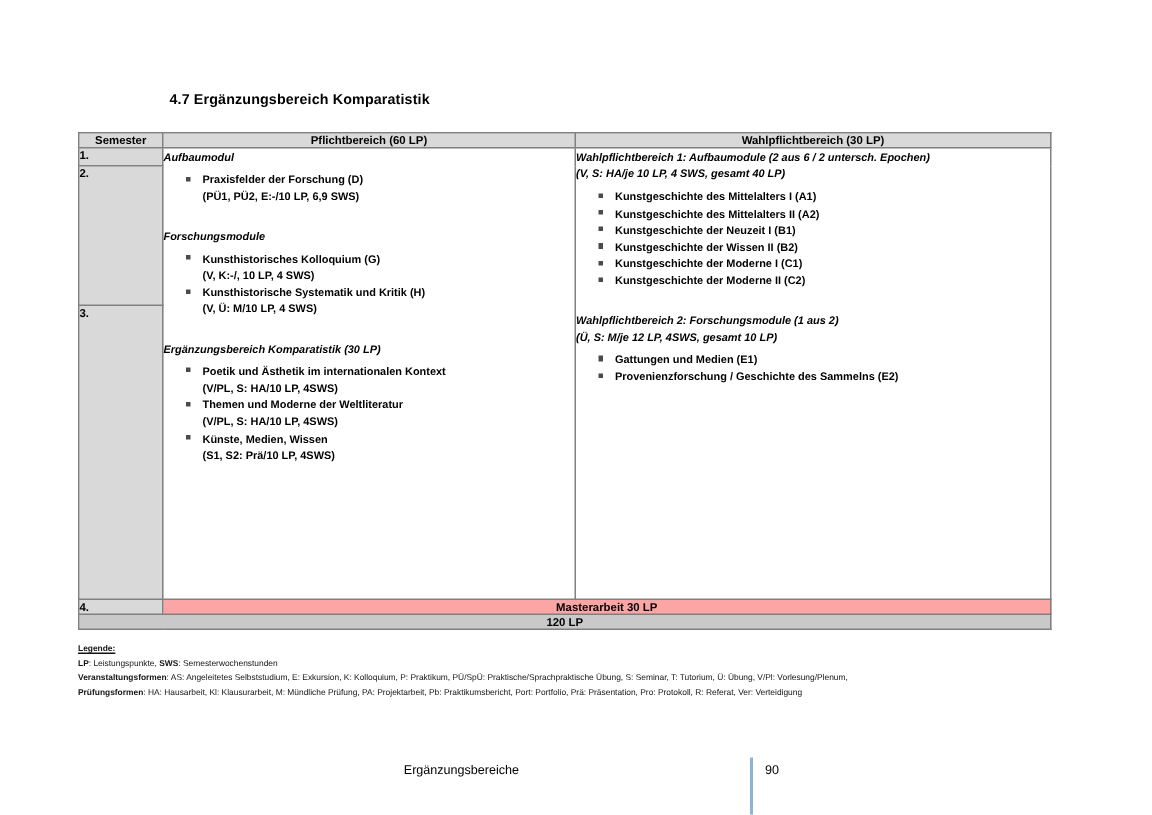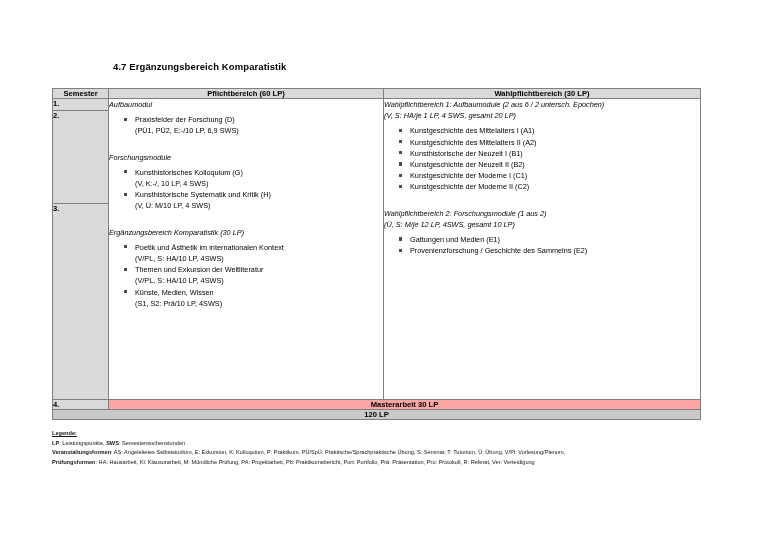--- a/index.html
+++ b/index.html
@@ -69,20 +69,21 @@
     font-weight: bold;
     padding: 2px 0 0 5px;
     vertical-align: top;
   }
 
   .body-cell {
     background: #ffffff;
     padding: 4px 6px 4px 6px;
     font-size: 7.3px;
     line-height: 11.2px;
+    font-weight: bold;
   }
 
   .grp-title {
     font-style: italic;
     margin: 0 0 0 0;
     white-space: nowrap;
   }
   .spacer-line { height: 11px; }
 
   ul.modlist {
@@ -233,51 +234,51 @@
 
           <div class="grp-title">Ergänzungsbereich Komparatistik (30 LP)</div>
           <ul class="modlist">
             <li>
               <span class="bullet"></span>
               <span class="mline">Poetik und Ästhetik im internationalen Kontext</span>
               <span class="mline">(V/PL, S: HA/10 LP, 4SWS)</span>
             </li>
             <li>
               <span class="bullet"></span>
-              <span class="mline">Themen und Exkursion der Weltliteratur</span>
+              <span class="mline">Themen und Moderne der Weltliteratur</span>
               <span class="mline">(V/PL, S: HA/10 LP, 4SWS)</span>
             </li>
             <li>
               <span class="bullet"></span>
               <span class="mline">Künste, Medien, Wissen</span>
               <span class="mline">(S1, S2: Prä/10 LP, 4SWS)</span>
             </li>
           </ul>
 
         </td>
         <td class="body-cell" rowspan="3">
 
           <div class="grp-title">Wahlpflichtbereich 1: Aufbaumodule (2 aus 6 / 2 untersch. Epochen)</div>
-          <div class="grp-title">(V, S: HA/je 1 LP, 4 SWS, gesamt 20 LP)</div>
+          <div class="grp-title">(V, S: HA/je 10 LP, 4 SWS, gesamt 40 LP)</div>
           <ul class="modlist">
             <li>
               <span class="bullet"></span>
               <span class="mline">Kunstgeschichte des Mittelalters I (A1)</span>
             </li>
             <li>
               <span class="bullet"></span>
               <span class="mline">Kunstgeschichte des Mittelalters II (A2)</span>
             </li>
             <li>
               <span class="bullet"></span>
-              <span class="mline">Kunsthistorische der Neuzeit I (B1)</span>
-            </li>
-            <li>
-              <span class="bullet"></span>
-              <span class="mline">Kunstgeschichte der Neuzeit II (B2)</span>
+              <span class="mline">Kunstgeschichte der Neuzeit I (B1)</span>
+            </li>
+            <li>
+              <span class="bullet"></span>
+              <span class="mline">Kunstgeschichte der Wissen II (B2)</span>
             </li>
             <li>
               <span class="bullet"></span>
               <span class="mline">Kunstgeschichte der Moderne I (C1)</span>
             </li>
             <li>
               <span class="bullet"></span>
               <span class="mline">Kunstgeschichte der Moderne II (C2)</span>
             </li>
           </ul>
@@ -319,14 +320,19 @@
     </tbody>
   </table>
 
   <div class="legend">
     <span class="legend-title">Legende:</span>
     <span class="legend-line"><b>LP</b><span>: Leistungspunkte, </span><b>SWS</b><span>: Semesterwochenstunden</span></span>
     <span class="legend-line"><b>Veranstaltungsformen</b><span>: AS: Angeleitetes Selbststudium, E: Exkursion, K: Kolloquium, P: Praktikum, PÜ/SpÜ: Praktische/Sprachpraktische Übung, S: Seminar, T: Tutorium, Ü: Übung, V/Pl: Vorlesung/Plenum,</span></span>
     <span class="legend-line"><b>Prüfungsformen</b><span>: HA: Hausarbeit, Kl: Klausurarbeit, M: Mündliche Prüfung, PA: Projektarbeit, Pb: Praktikumsbericht, Port: Portfolio, Prä: Präsentation, Pro: Protokoll, R: Referat, Ver: Verteidigung</span></span>
   </div>
 
+  <div class="footer">
+    <div class="footer-label">Ergänzungsbereiche</div>
+    <div class="footer-rule" style="background: rgb(142, 180, 212);"></div>
+    <div class="footer-pageno">90</div>
+  </div>
 
 </div>
 
 </body></html>

